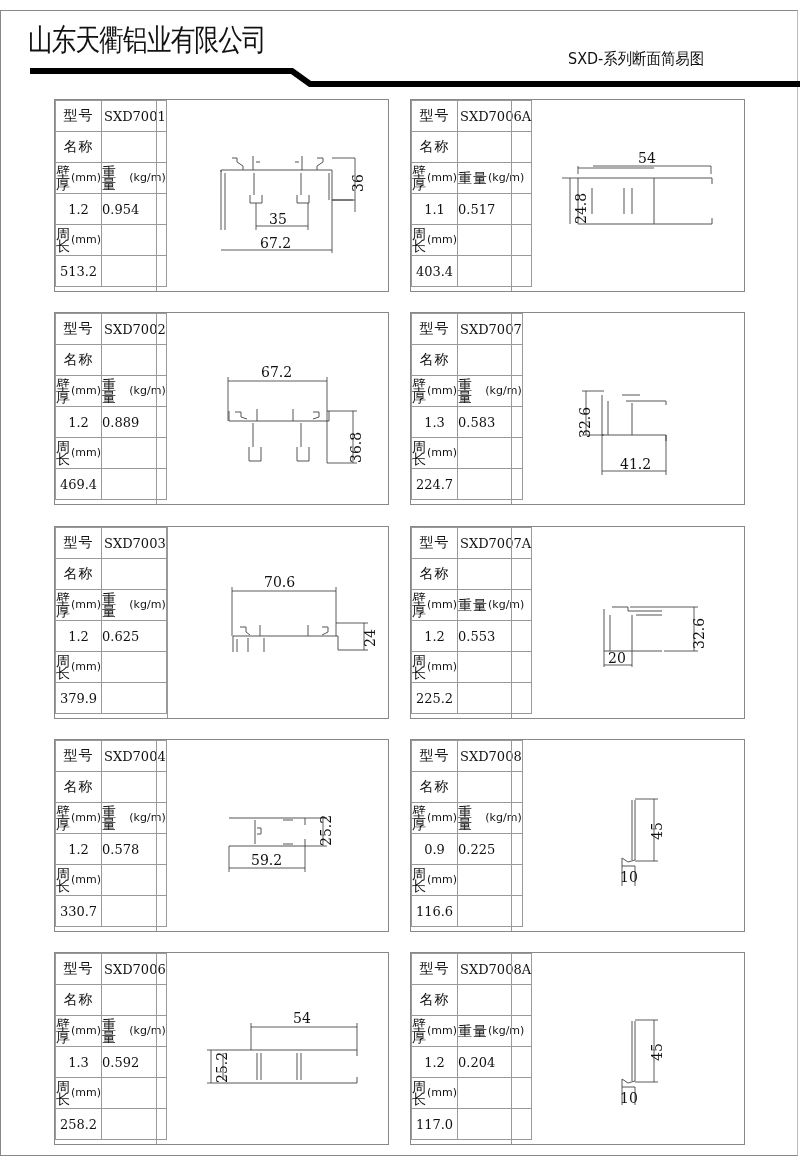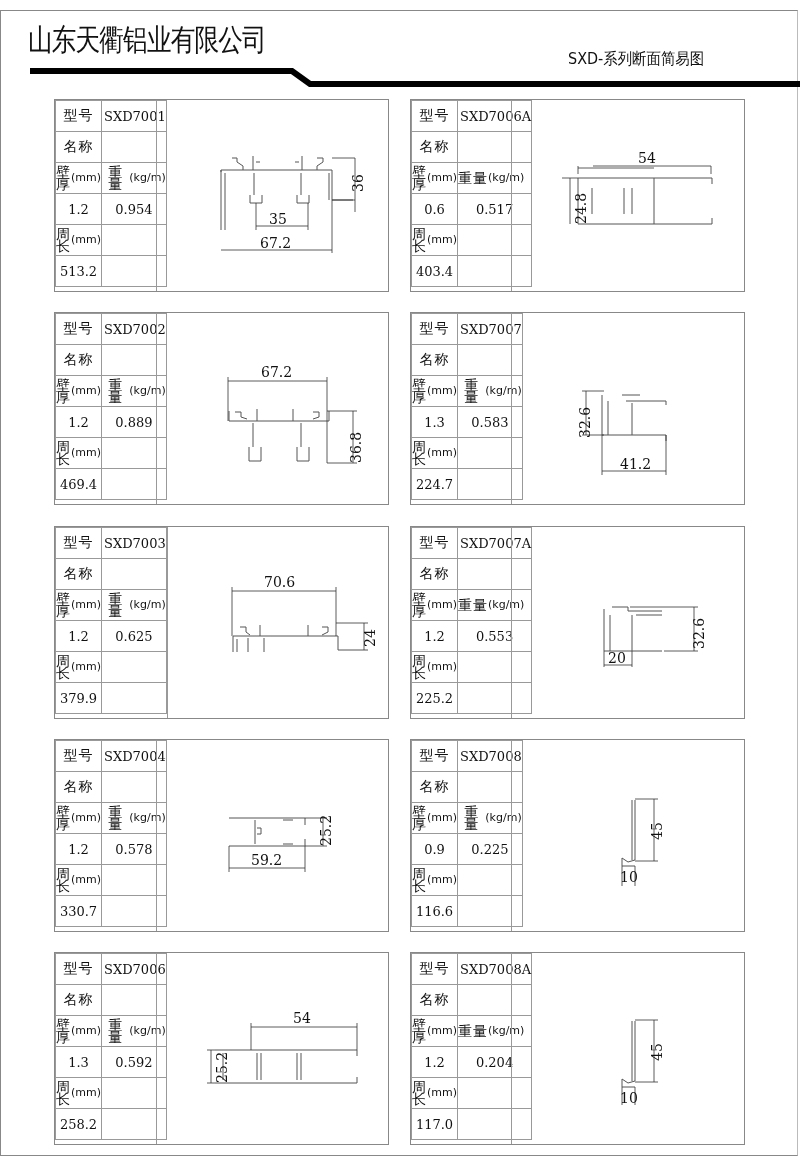--- a/index.html
+++ b/index.html
@@ -5,21 +5,21 @@
   html,body{margin:0;padding:0;background:#fff;}
   body{width:800px;height:1168px;position:relative;overflow:hidden;font-family:"DejaVu Serif","Liberation Serif",serif;color:#111;}
   .page-frame{position:absolute;left:0;top:10px;width:798px;height:1146px;border-left:1px solid #888;border-top:1px solid #888;border-bottom:1px solid #888;border-right:1px solid #bbb;box-sizing:border-box;}
   .company{position:absolute;left:28px;top:20px;font-family:"DejaVu Sans","Liberation Sans",sans-serif;font-size:30px;letter-spacing:-1px;transform:scaleX(0.82);transform-origin:left top;color:#111;white-space:nowrap;}
   .subtitle{position:absolute;left:568px;top:49px;font-size:16px;transform:scaleX(0.9);transform-origin:left top;white-space:nowrap;color:#111;font-family:"DejaVu Sans","Liberation Sans",sans-serif;}
   .rule{position:absolute;left:0;top:0;}
   .panel{position:absolute;width:335px;height:193px;border:1px solid #888;box-sizing:border-box;background:#fff;}
   .panel table{position:absolute;left:0;top:0;border-collapse:collapse;}
   .panel td{border:1px solid #999;height:31px;padding:0;font-size:13px;vertical-align:middle;box-sizing:border-box;}
   .panel td.c1{width:41px;text-align:center;}
-  .panel td.c2{width:60px;text-align:center;}
+  .panel td.c2{width:60px;text-align:left;}
   .panel.right td.c1{width:40px;}
   .lbl{font-family:"DejaVu Sans","Liberation Sans",sans-serif;font-size:14px;letter-spacing:1px;}
   .lbl-stack{display:flex;flex-direction:row;align-items:center;line-height:12px;}
   .unit{font-size:11px;line-height:8px;font-family:"DejaVu Sans","Liberation Sans",sans-serif;}
   .model{font-size:12.5px;text-align:left !important;padding-left:2px !important;}
   .val{font-size:13px;}
   .perim{text-align:left;font-size:13px;padding-left:0 !important;}
   .drawing{position:absolute;top:0;height:191px;border-left:1px solid #999;}
   .drawing svg{position:absolute;left:0;top:0;}
   .dim{font-family:"DejaVu Serif","Liberation Serif",serif;font-size:14px;fill:#111;}
@@ -113,21 +113,21 @@
               </div>
         </td>
         <td class="c2">
           <div class="lbl-stack">
                 <span class="lbl">重量</span>
                 <span class="unit">(kg/m)</span>
               </div>
         </td>
       </tr>
       <tr>
-        <td class="c1 val">0.6</td>
+        <td class="c1 val">1.1</td>
         <td class="c2 val">0.517</td>
       </tr>
       <tr>
         <td class="c1">
           <div class="lbl-stack">
                 <span class="lbl">周长</span>
                 <span class="unit">(mm)</span>
               </div>
         </td>
         <td class="c2"></td>

